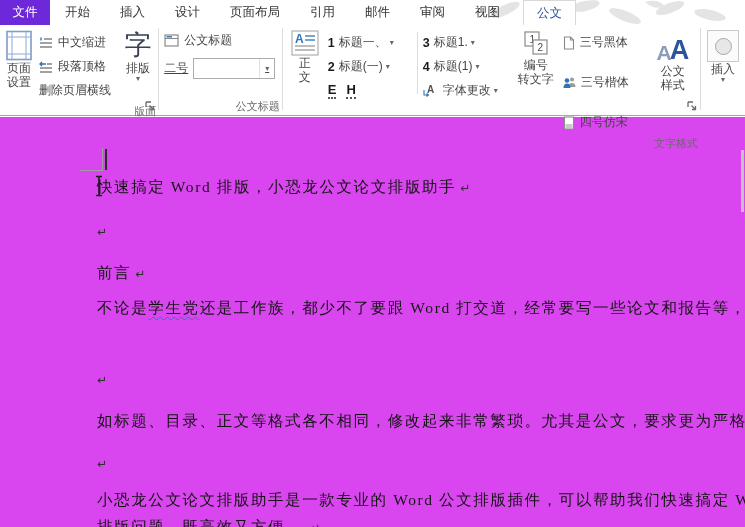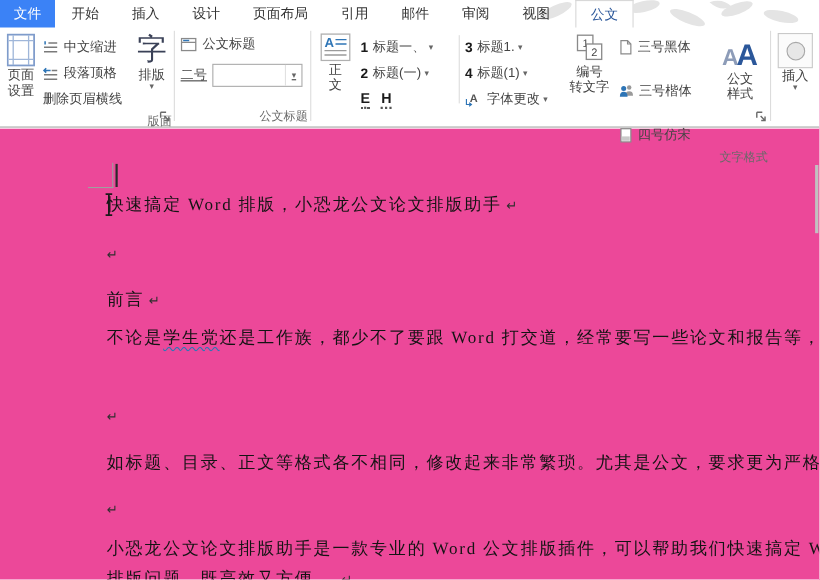--- a/index.html
+++ b/index.html
@@ -6,21 +6,21 @@
   html,body { width:745px; height:527px; }
   .screen {
     position:relative; width:745px; height:527px; overflow:hidden;
     background:#fff; font-family:"Liberation Sans","DejaVu Sans",sans-serif;
     color:#444; -webkit-font-smoothing:antialiased;
   }
   
   .tabbar { position:relative; height:25px; display:flex; align-items:stretch; background:#fff; z-index:2; }
   .leaf-decor { position:absolute; right:0; top:0; width:270px; height:34px; z-index:0; pointer-events:none; }
   .tab-file {
-    width:50px; background:#3b82f6; color:#fff; font-size:12.5px;
+    width:50px; background:#6d28d9; color:#fff; font-size:12.5px;
     display:flex; align-items:center; justify-content:center; z-index:1; cursor:default;
   }
   .tab { position:relative; z-index:1; padding:0 15px; font-size:12.5px; line-height:24px; color:#333; cursor:default; }
   .tab.selected {
     color:#2b579a; background:#fff; border:1px solid #d8d8d8; border-bottom:none;
     margin-left:8px; padding:0 13px;
   }
   
   .ribbon {
     position:relative; height:91px; background:#fff; border-bottom:1px solid #a6a6a6;
@@ -52,21 +52,21 @@
   .aa-icon { display:flex; align-items:flex-end; height:34px; }
   .aa-icon .a1 { font-size:21px; line-height:22px; color:#8d9cb8; font-weight:bold; }
   .aa-icon .a2 { font-size:27px; line-height:27px; color:#2b579a; font-weight:bold; margin-left:-2px; }
   
   .insert-iconbox {
     width:32px; height:32px; border:1px solid #c9c9c9; background:#fbfbfb;
     display:flex; align-items:center; justify-content:center;
   }
   .insert-circle { width:17px; height:17px; border-radius:50%; border:1px solid #a8a8a8; background:#e7e7e7; }
   
-  .doc { position:absolute; top:117px; left:0; width:745px; height:410px; background:#ec4899; overflow:hidden; cursor:text; }
+  .doc { position:absolute; top:117px; left:0; width:745px; height:410px; background:#d946ef; overflow:hidden; cursor:text; }
   .dline {
     position:absolute; left:97px; white-space:nowrap; height:20px; line-height:20px;
     font-family:"Liberation Serif","DejaVu Serif",serif; font-size:15.5px; letter-spacing:1.6px; color:#141414;
   }
   .pilcrow { font-family:"DejaVu Sans",sans-serif; font-size:12px; color:#2f2f2f; letter-spacing:0; margin-left:4px; }
   .wavy { text-decoration:underline; text-decoration-style:wavy; text-decoration-color:#2e75b6; text-decoration-thickness:1px; text-underline-offset:3px; }
   .crop-h { position:absolute; left:80px; top:53px; width:23px; height:1px; background:#9f9f9f; }
   .crop-v { position:absolute; left:102px; top:31px; width:1px; height:23px; background:#9f9f9f; }
   .caret { position:absolute; left:105px; top:32px; width:2px; height:21px; background:#2a2a2a; }
   .ibeam { position:absolute; left:93px; top:58px; }

